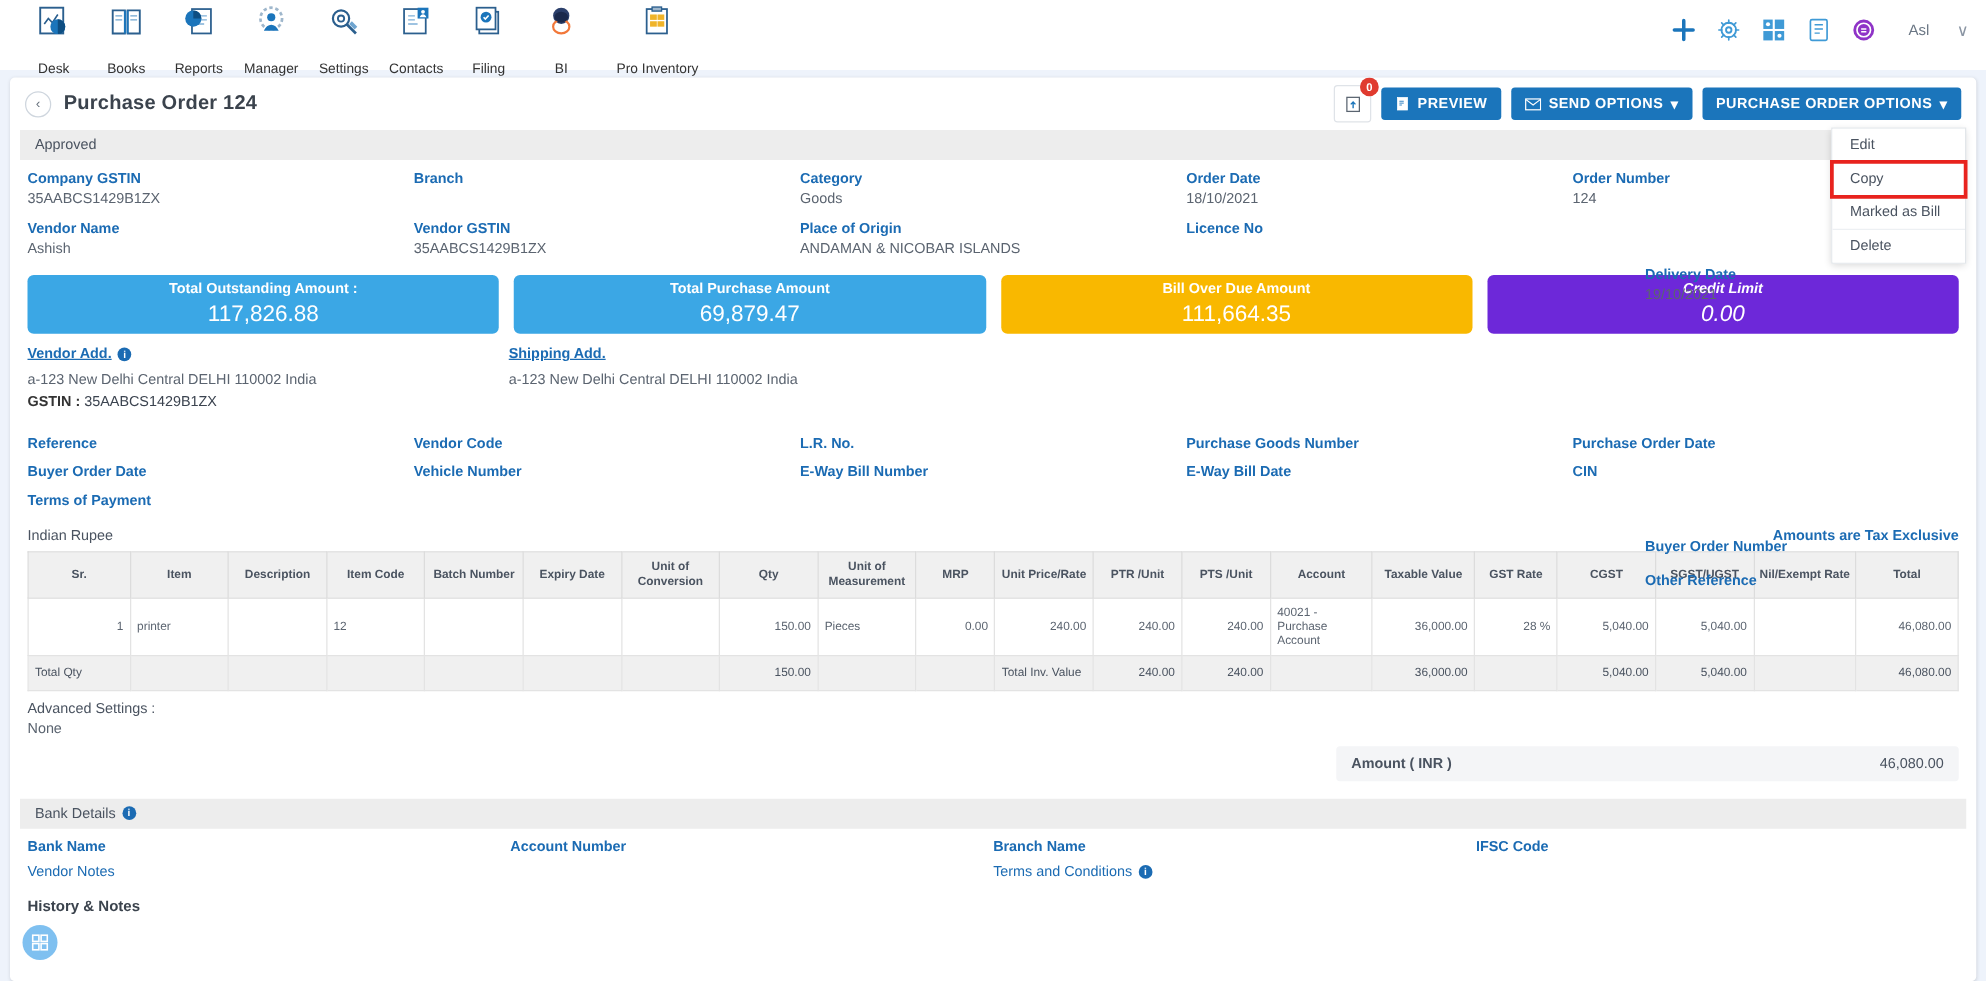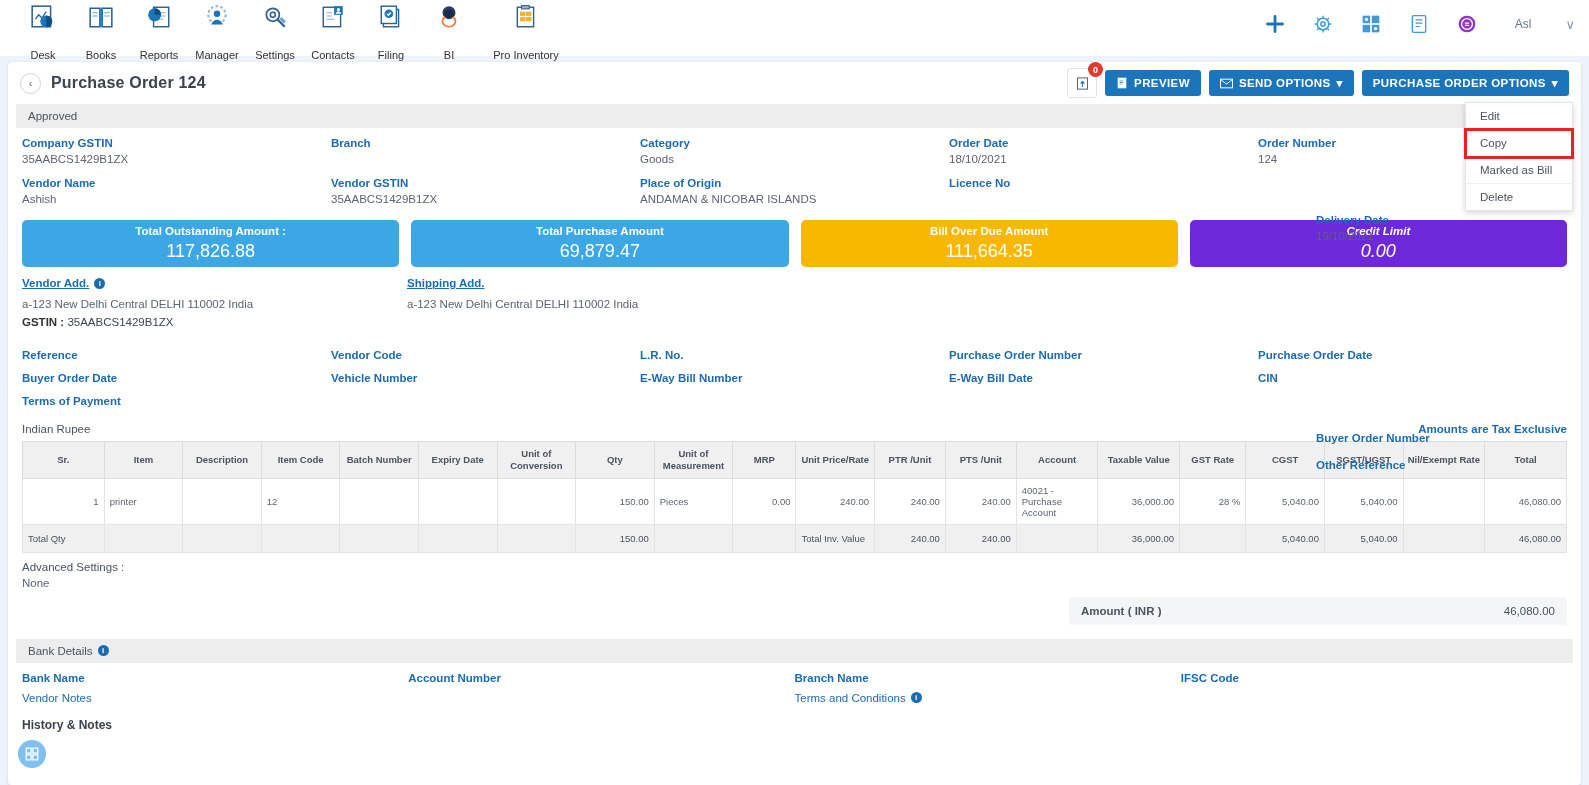--- a/index.html
+++ b/index.html
@@ -21,21 +21,21 @@
   }
   .app-icons{ display:flex; gap:0px; }
   .app-item{
     width:58px; display:flex; flex-direction:column; align-items:center;
     cursor:pointer; padding-top:2px;
   }
   .app-item.wide{ width:96px; }
   .app-ico{ width:26px; height:26px; display:block; }
   .app-label{ font-size:11px; color:#333; margin-top:19px; white-space:nowrap; }
   .appbar-right{
-    margin-left:auto; display:flex; align-items:center; gap:28px; padding-top:12px;
+    margin-left:auto; display:flex; align-items:center; gap:16px; padding-top:12px;
   }
   .tool-ico{ width:20px; height:20px; cursor:pointer; display:block; }
   .user-name{ font-size:12px; color:#6b7785; margin-left:10px; }
   .caret-dn{ color:#8a95a3; font-size:13px; margin-left:6px; cursor:pointer;}
 
   
   .page{
     position:absolute; left:8px; top:62px; right:8px; bottom:0;
     background:#fff; border-radius:4px;
     box-shadow:0 1px 3px rgba(0,0,0,.12);
@@ -449,21 +449,21 @@
       <div class="fld">
         <div class="flabel">Reference</div>
         </div>
       <div class="fld">
         <div class="flabel">Vendor Code</div>
         </div>
       <div class="fld">
         <div class="flabel">L.R. No.</div>
         </div>
       <div class="fld">
-        <div class="flabel">Purchase Order Number</div>
+        <div class="flabel">Purchase Goods Number</div>
         </div>
       <div class="fld">
         <div class="flabel">Purchase Order Date</div>
         </div>
     </div>
     <div class="fgrid">
       <div class="fld">
         <div class="flabel">Buyer Order Date</div>
         </div>
       <div class="fld">

